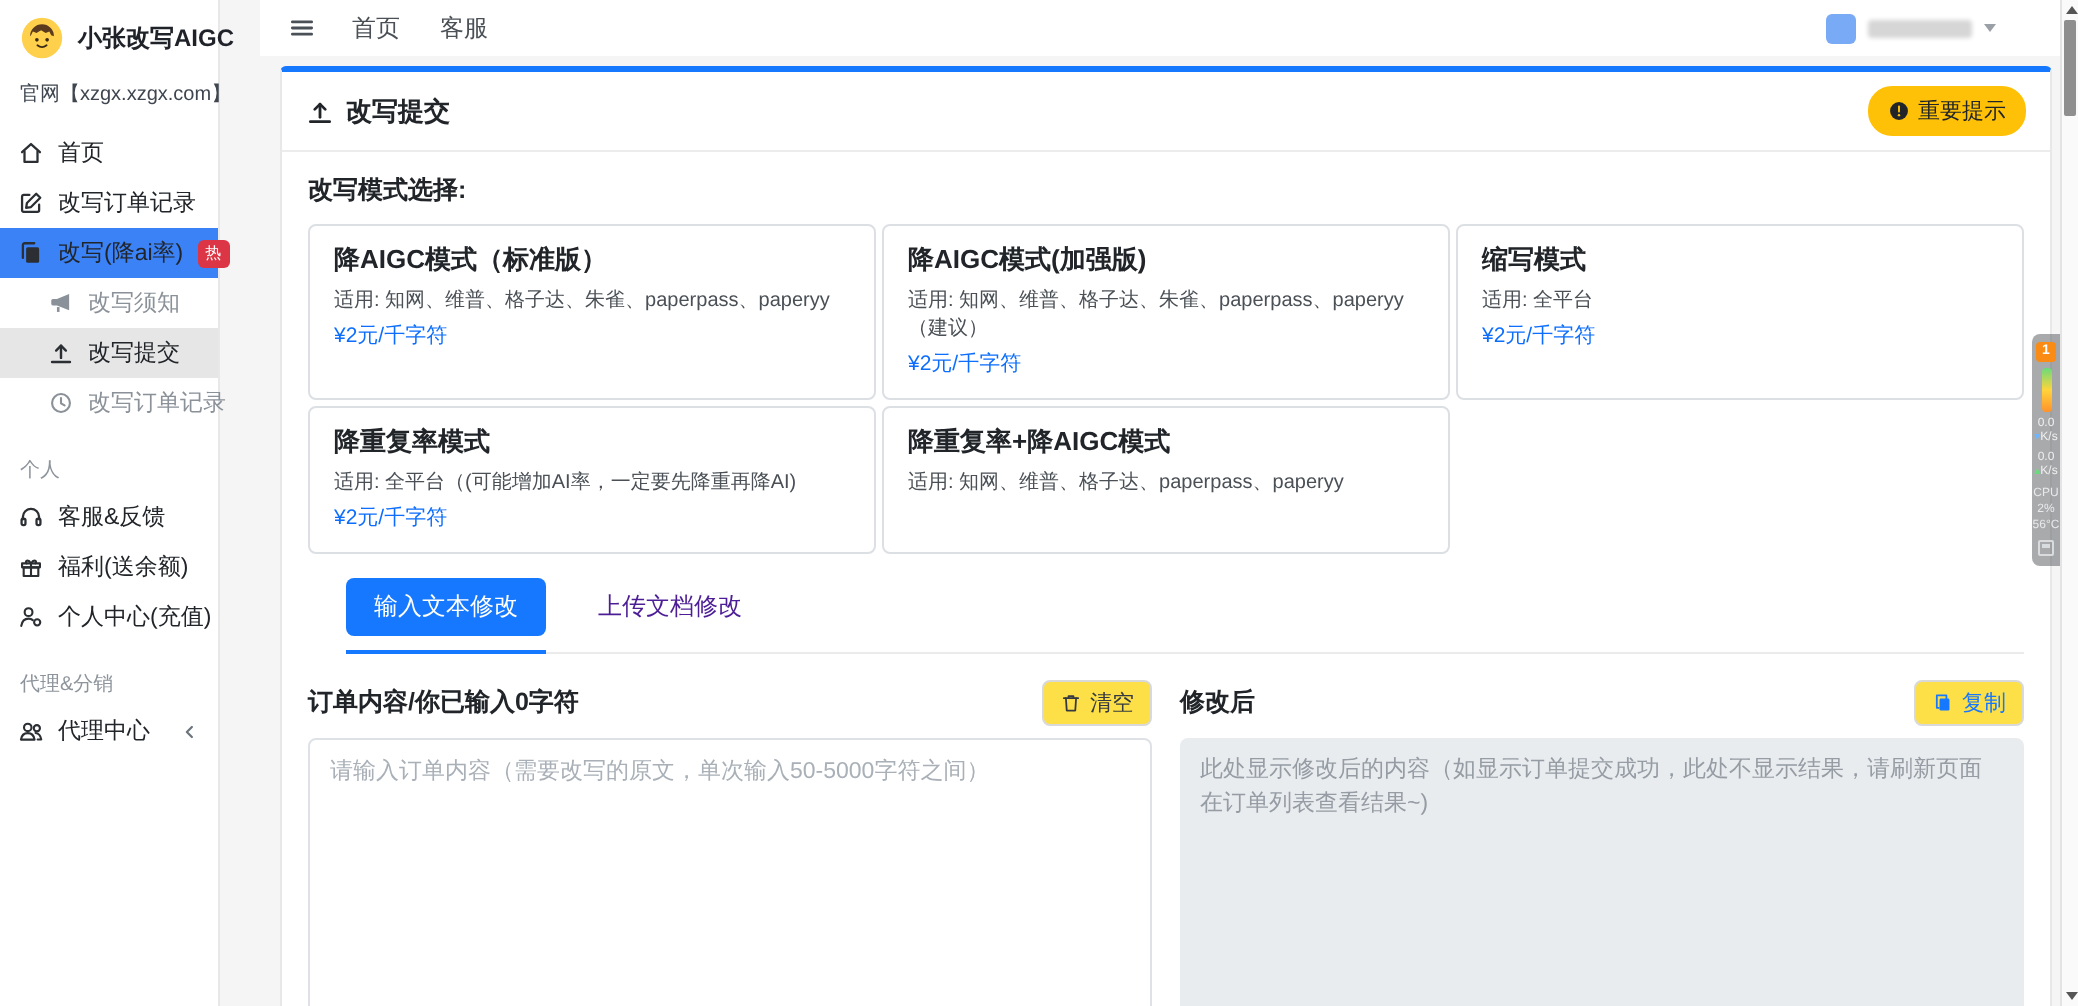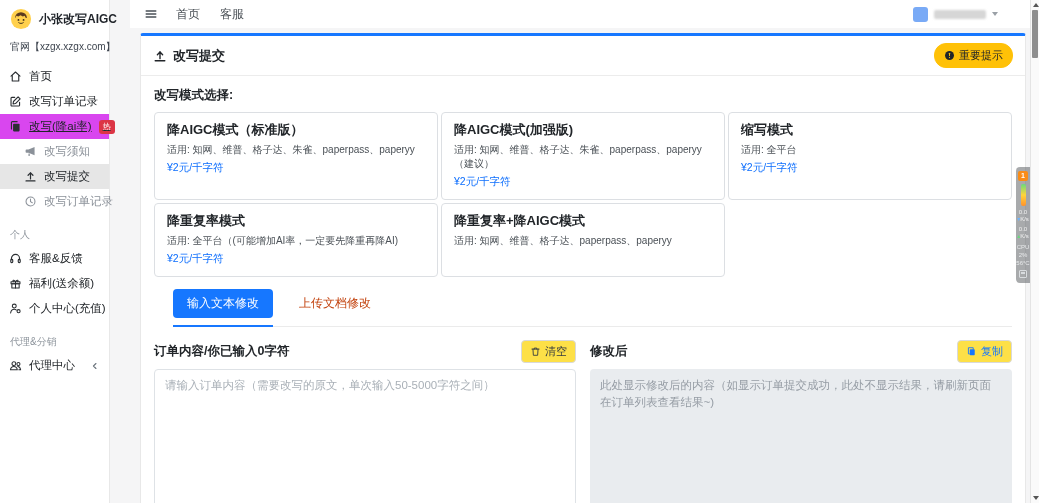--- a/index.html
+++ b/index.html
@@ -10,21 +10,21 @@
   .sidebar { position:absolute; left:0; top:0; width:110px; height:503px; background:#fff; border-right:1px solid #e8e8e8; z-index:3; }
   .logo-row { display:flex; align-items:center; gap:7px; padding:8px 10px 6px; }
   .logo-avatar { width:22px; height:22px; flex:0 0 22px; }
   .logo-title { font-size:12px; font-weight:700; color:#1f2329; white-space:nowrap; }
   .site-row { padding:4px 10px 10px; font-size:10px; color:#3f4650; white-space:nowrap; }
   .menu-item { display:flex; align-items:center; gap:7px; height:25px; padding:0 9px; font-size:11.5px; color:#212529; cursor:pointer; white-space:nowrap; }
   .menu-item .mi { width:13px; height:13px; flex:0 0 13px; color:#2b2f33; }
   .menu-item.sub { padding-left:24px; }
   .menu-item.dim { color:#8b9199; }
   .menu-item.dim .mi { color:#8b9199; }
-  .menu-item.active-bg { background:#d946ef;text-decoration:underline; }
+  .menu-item.active-bg { background:#3b82f6; }
   .menu-item.active-bg2 { background:#e6e6e6; }
   .badge-hot { background:#dc3545; color:#fff; font-size:8px; line-height:1; padding:3px 4px; border-radius:3px; margin-left:auto; }
   .caret-sm { width:10px; height:10px; color:#444; margin-left:3px; }
   .chev-left { width:10px; height:10px; color:#6c757d; margin-left:auto; }
   .section-label { padding:14px 10px 4px; font-size:10px; color:#8d949c; }
 
   
   .topbar { position:absolute; left:130px; top:0; width:900px; height:28px; background:#fff; display:flex; align-items:center; padding:0 14px; z-index:2; }
   .burger { width:14px; height:14px; color:#495057; margin-right:18px; cursor:pointer; }
   .top-link { font-size:12px; color:#4a5056; margin-right:20px; cursor:pointer; }
@@ -46,21 +46,21 @@
   .modes { display:grid; grid-template-columns:repeat(3, 1fr); gap:3px; }
   .mode-card { border:1px solid #dcdfe3; border-radius:4px; padding:8px 12px 10px; background:#fff; min-height:62px; cursor:pointer; }
   .mode-title { font-size:13px; font-weight:700; margin-bottom:4px; }
   .mode-desc { font-size:10px; color:#4a5056; margin-bottom:4px; }
   .mode-price { font-size:10.5px; color:#0d6efd; }
 
   .tabbar { display:flex; align-items:center; gap:12px; margin-top:12px; padding-bottom:8px; border-bottom:1px solid #ebebeb;margin-left:19px; }
   .tab { font-size:12px; padding:6px 14px; border-radius:4px; cursor:pointer; position:relative; }
   .tab.active { background:#1677ff; color:#fff; }
   .tab.active::after { content:""; position:absolute; left:0; right:0; bottom:-9px; height:2px; background:#1677ff; }
-  .tab.inactive { color:#c2410c; }
+  .tab.inactive { color:#4c1d95; }
 
   .panes { display:grid; grid-template-columns:1fr 1fr; gap:14px; margin-top:12px; }
   .pane-head { display:flex; align-items:center; margin-bottom:6px; min-height:24px; }
   .pane-title { font-size:12.5px; font-weight:700; }
   .btn-sm { margin-left:auto; display:flex; align-items:center; gap:4px; background:#fde047; border:1px solid #d9d9d9; border-radius:4px; font-size:11px; padding:3px 8px; cursor:pointer; color:#343a40; font-family:inherit; }
   .btn-sm .mi { width:11px; height:11px; }
   .btn-copy { color:#1677ff; }
   .input-area { width:100%; height:230px; border:1px solid #dee2e6; border-radius:4px; padding:8px 10px; font-size:11.5px; font-family:inherit; color:#333; resize:none; outline:none; }
   .input-area::placeholder { color:#a9b0b7; }
   .result-area { height:230px; background:#e9ecef; border-radius:4px; padding:8px 10px; font-size:11.5px; color:#959ca4; line-height:1.5; }

